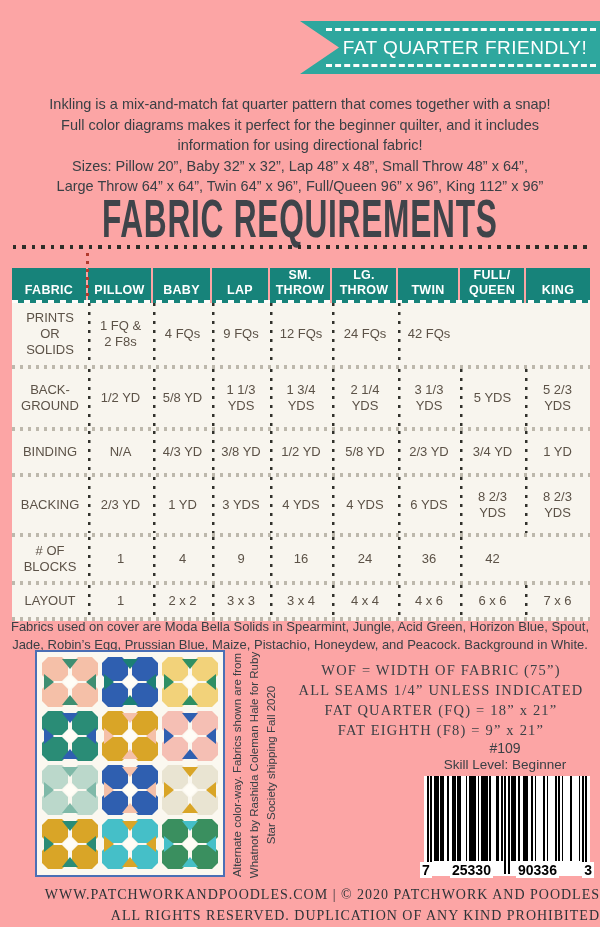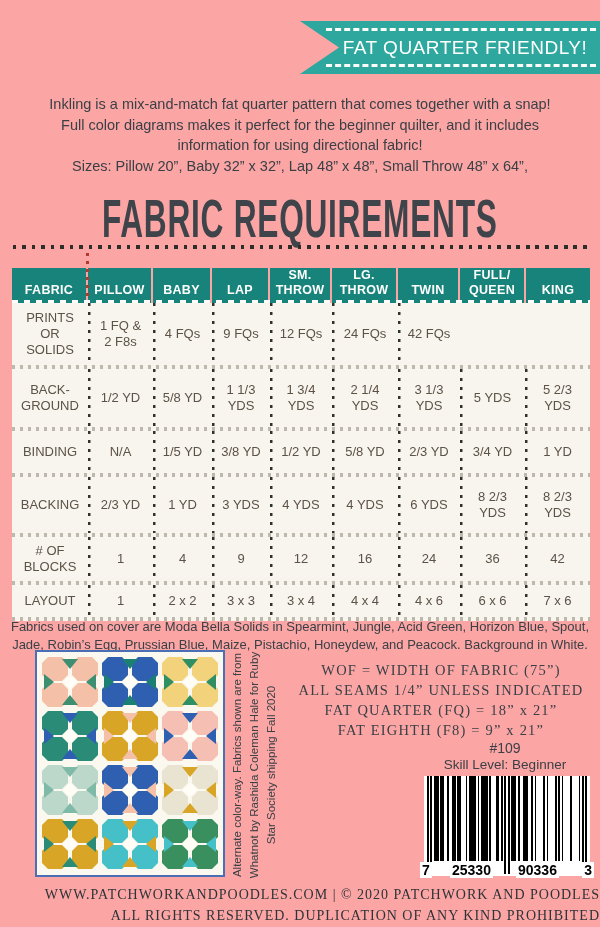--- a/index.html
+++ b/index.html
@@ -97,20 +97,21 @@
     <div class="dash top"></div>
     <div class="dash bottom"></div>
     <div class="ribbon-label">FAT QUARTER FRIENDLY!</div>
   </div>
 
   <div class="intro">
     <div>Inkling is a mix-and-match fat quarter pattern that comes together with a snap!</div>
     <div>Full color diagrams makes it perfect for the beginner quilter, and it includes</div>
     <div>information for using directional fabric!</div>
     <div>Sizes: Pillow 20”, Baby 32” x 32”, Lap 48” x 48”, Small Throw 48” x 64”,</div>
+    <div>Large Throw 64” x 64”, Twin 64” x 96”, Full/Queen 96” x 96”, King 112” x 96”</div>
   </div>
 
   <div class="title">
     <span class="title-inner">FABRIC REQUIREMENTS</span>
   </div>
 
   <div class="dots-dark" style="top:245px;"></div>
 
   <div class="t-head">
     <div class="hcell">FABRIC</div>
@@ -157,21 +158,21 @@
       <div class="tcell vline">3 1/3
 YDS</div>
       <div class="tcell vline">5 YDS</div>
       <div class="tcell vline">5 2/3
 YDS</div>
     </div>
     <div class="rowsep"></div>
     <div class="trow r3">
       <div class="tcell">BINDING</div>
       <div class="tcell vline">N/A</div>
-      <div class="tcell vline">1/5 YD</div>
+      <div class="tcell vline">4/3 YD</div>
       <div class="tcell vline">3/8 YD</div>
       <div class="tcell vline">1/2 YD</div>
       <div class="tcell vline">5/8 YD</div>
       <div class="tcell vline">2/3 YD</div>
       <div class="tcell vline">3/4 YD</div>
       <div class="tcell vline">1 YD</div>
     </div>
     <div class="rowsep"></div>
     <div class="trow r4">
       <div class="tcell">BACKING</div>
@@ -186,21 +187,20 @@
       <div class="tcell vline">8 2/3
 YDS</div>
     </div>
     <div class="rowsep"></div>
     <div class="trow r5">
       <div class="tcell"># OF
 BLOCKS</div>
       <div class="tcell vline">1</div>
       <div class="tcell vline">4</div>
       <div class="tcell vline">9</div>
-      <div class="tcell vline">12</div>
       <div class="tcell vline">16</div>
       <div class="tcell vline">24</div>
       <div class="tcell vline">36</div>
       <div class="tcell vline">42</div>
     </div>
     <div class="rowsep"></div>
     <div class="trow r6">
       <div class="tcell">LAYOUT</div>
       <div class="tcell vline">1</div>
       <div class="tcell vline">2 x 2</div>

